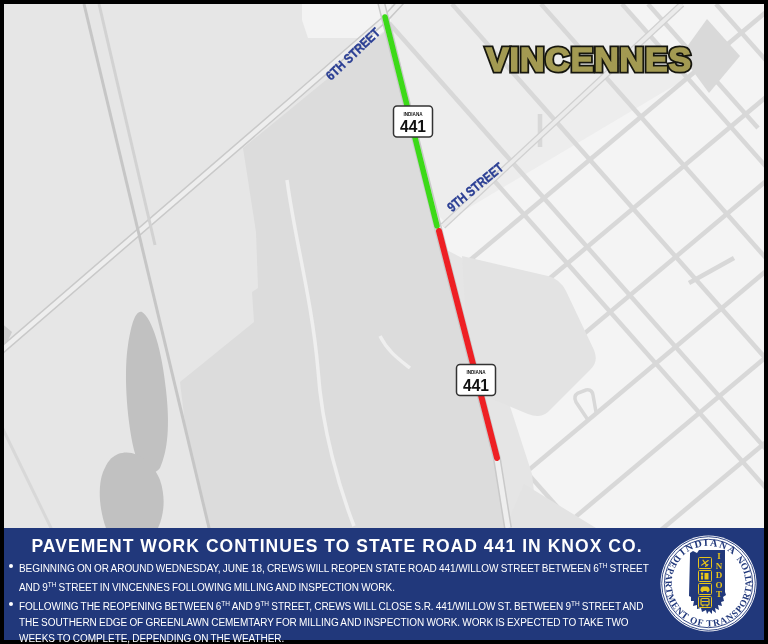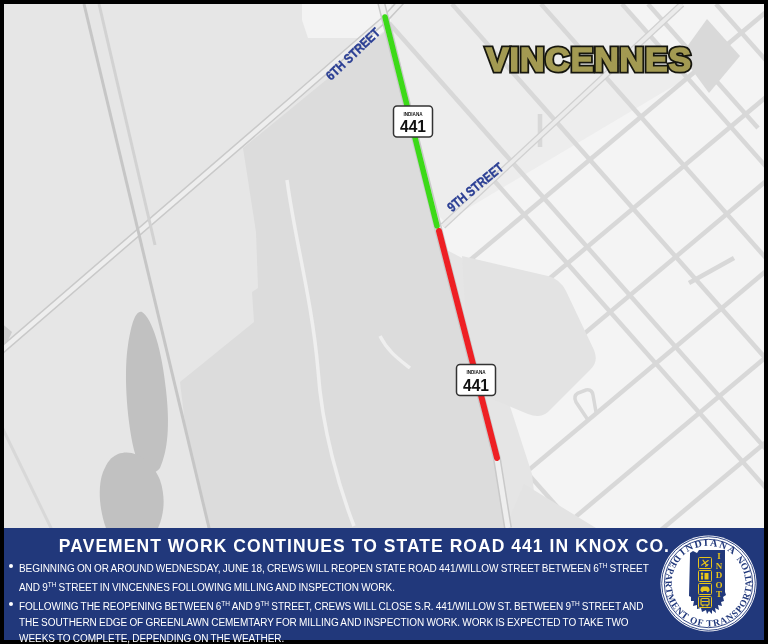--- a/index.html
+++ b/index.html
@@ -1,20 +1,20 @@
 <!DOCTYPE html>
 <html><head>
 <meta charset="utf-8">
 <style>
   html,body{margin:0;padding:0;}
   body{width:768px;height:644px;background:#000;position:relative;overflow:hidden;
        font-family:"Liberation Sans", sans-serif;}
   #map{position:absolute;left:4px;top:4px;}
   #banner{position:absolute;left:4px;top:528px;width:760px;height:112px;background:#21387b;}
-  #title{position:absolute;left:0px;top:8px;width:666px;text-align:right;
+  #title{position:absolute;left:0px;top:8px;width:666px;text-align:center;
          color:#ffffff;font-weight:bold;font-size:17.5px;letter-spacing:1.05px;white-space:nowrap;}
   .bullets{position:absolute;left:15px;top:30px;color:#ffffff;font-size:10px;
            line-height:16px;letter-spacing:-0.05px;word-spacing:-0.5px;white-space:nowrap;}
   .bl{position:relative;}
   .bl .dot{position:absolute;left:-10px;top:5.5px;width:4px;height:4px;border-radius:50%;background:#fff;}
   sup{font-size:6.5px;vertical-align:4px;letter-spacing:0;}
   #seal{position:absolute;left:652px;top:527px;}
 </style>
 </head>
 <body>

